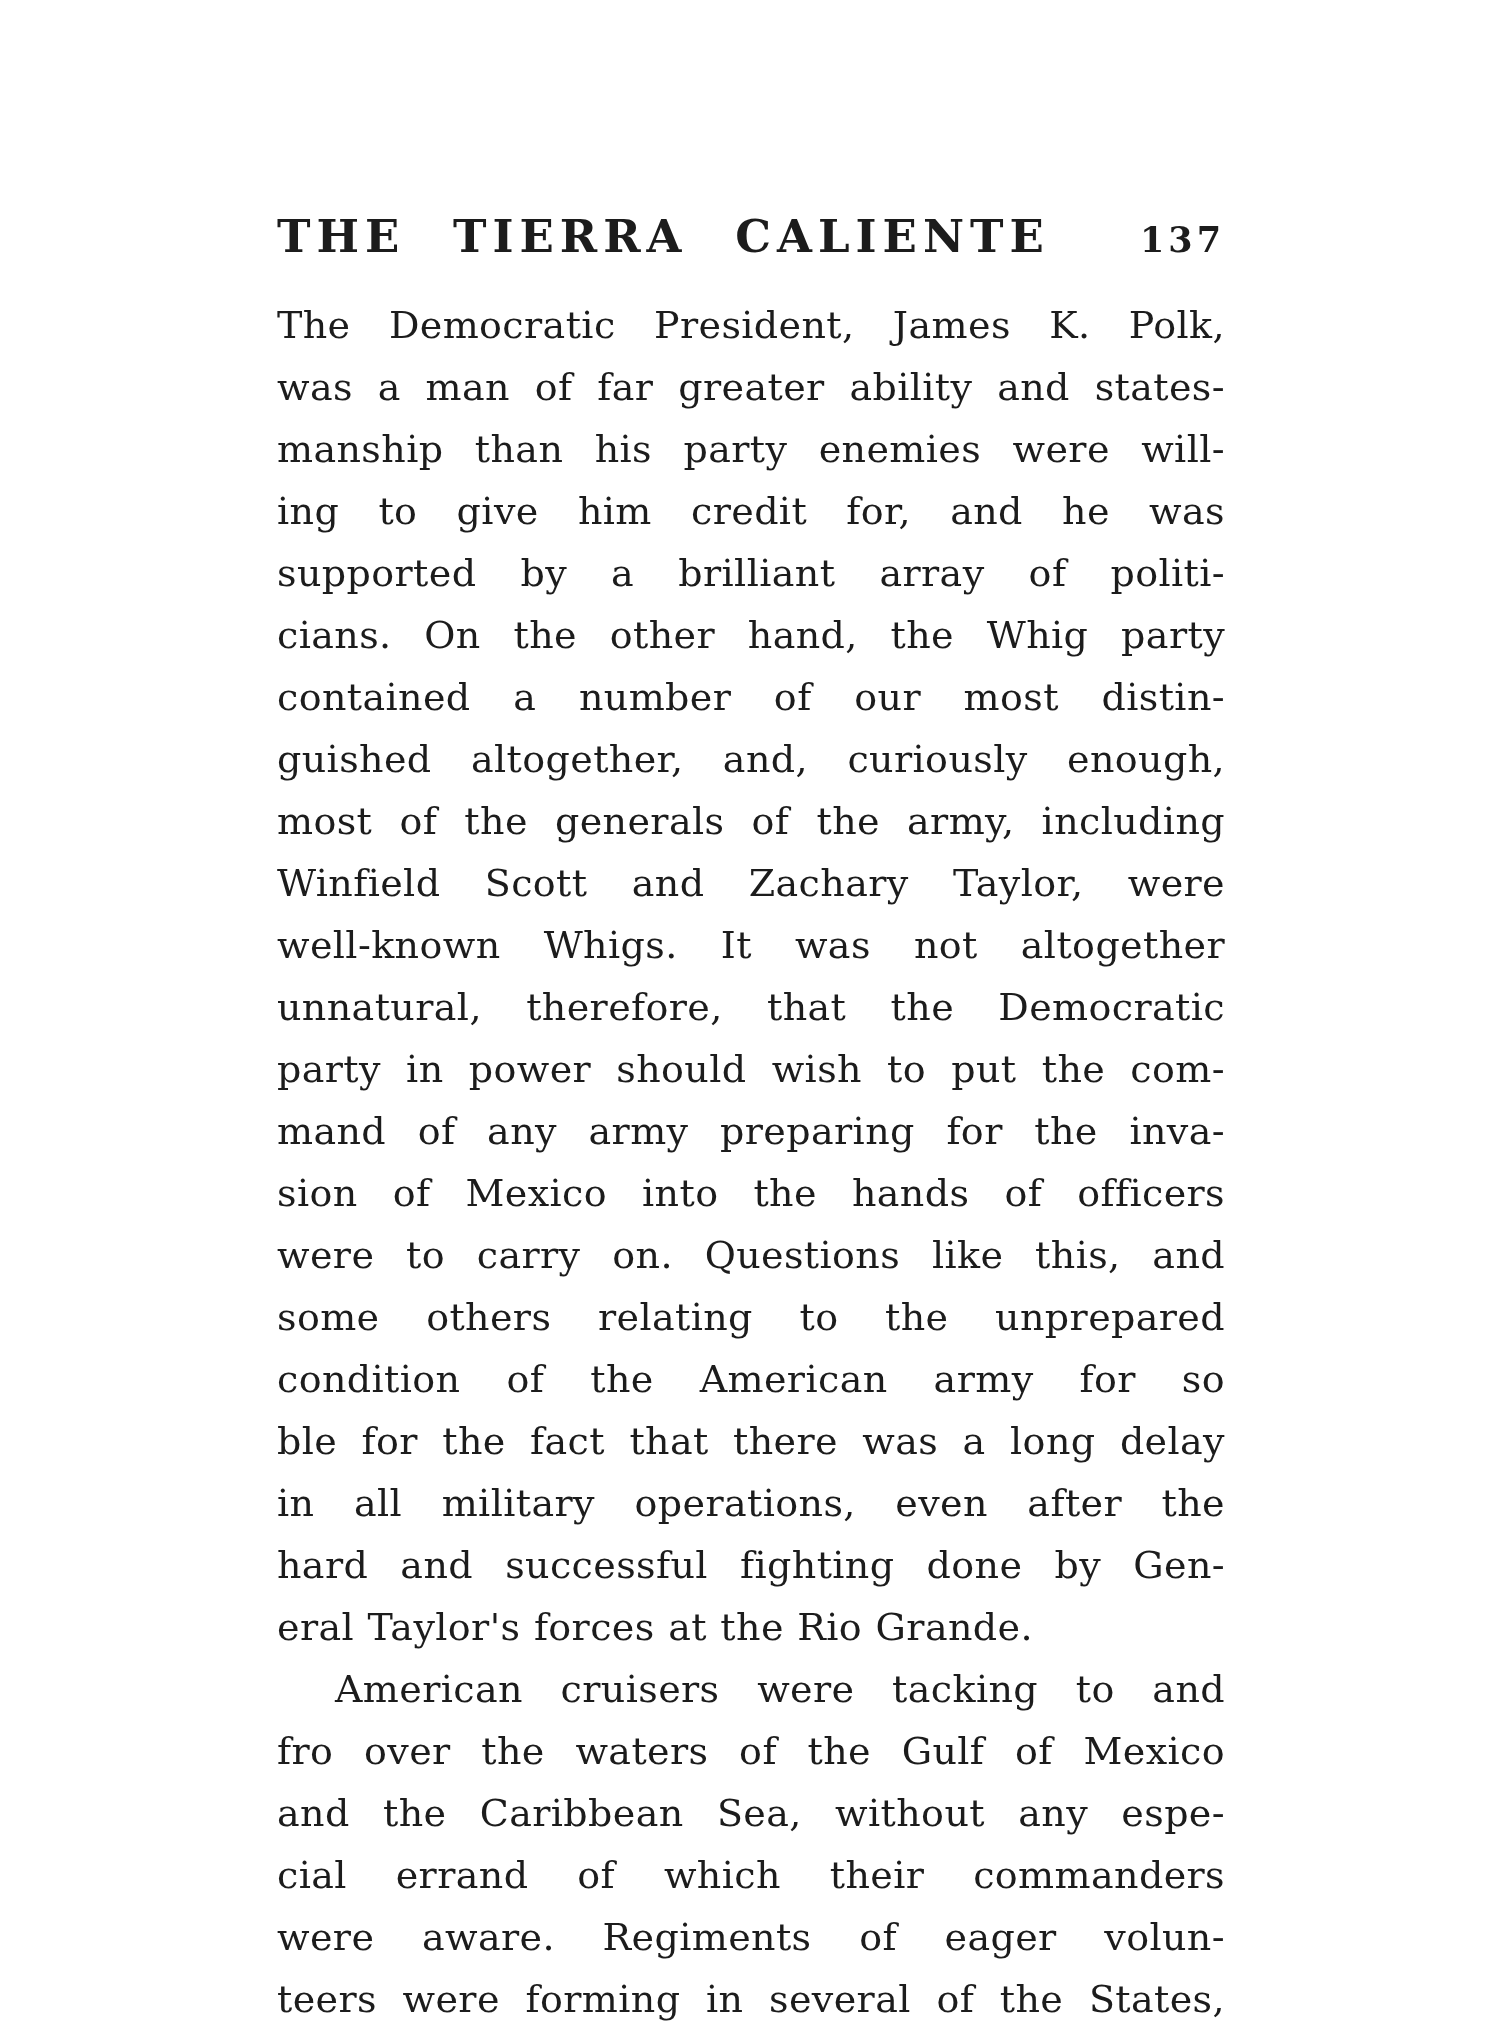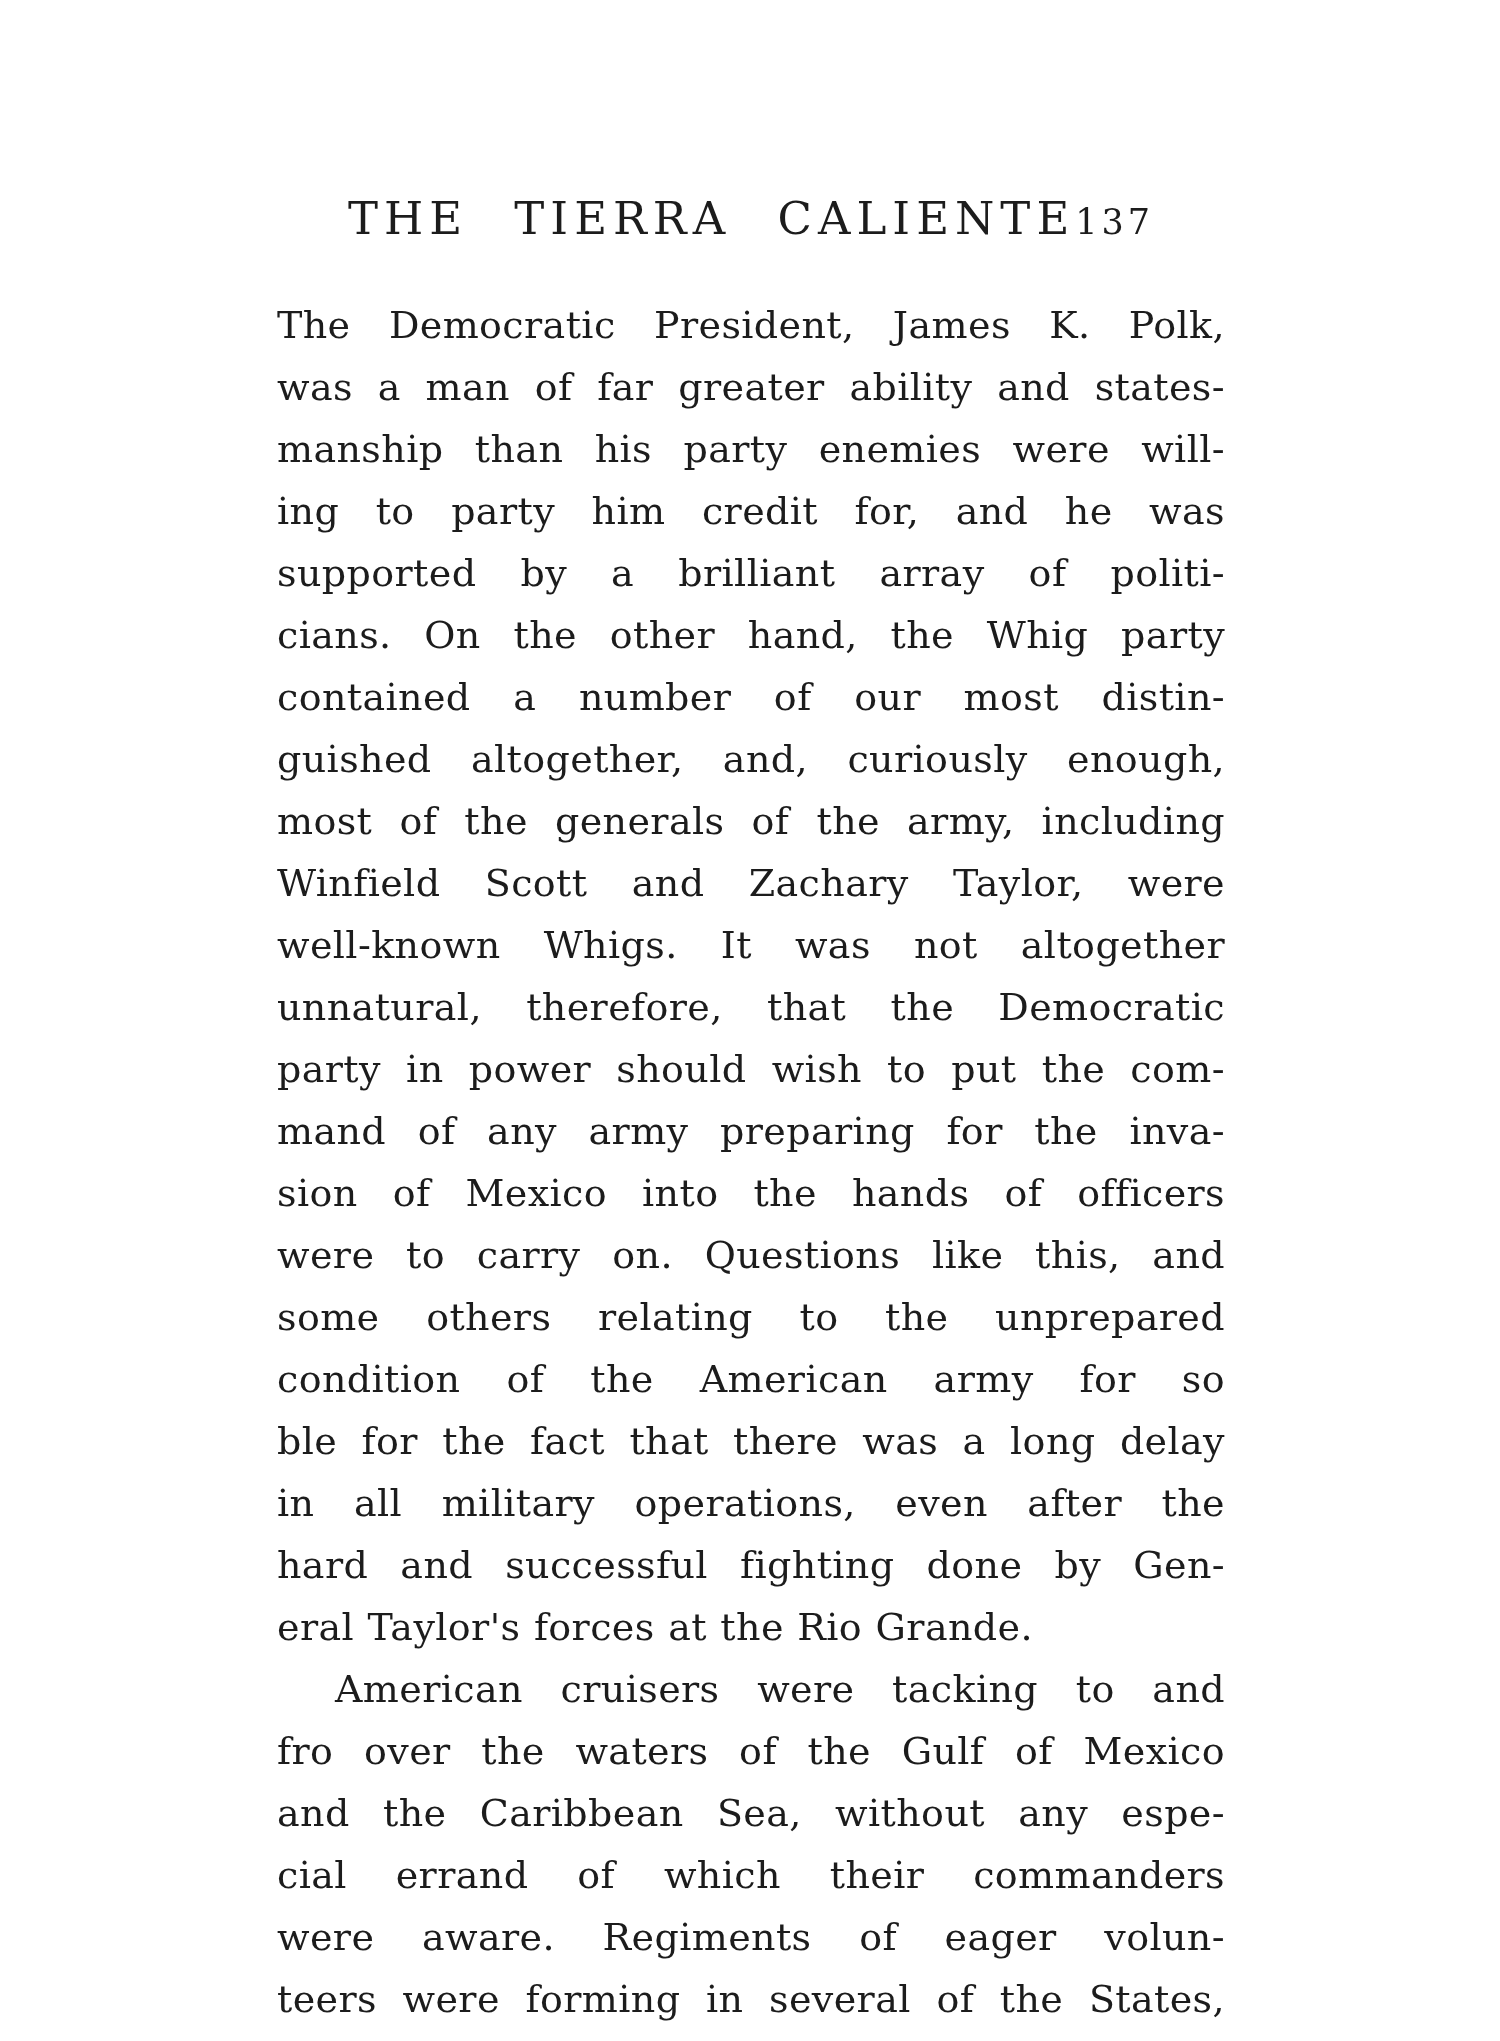--- a/index.html
+++ b/index.html
@@ -15,25 +15,26 @@
     position: relative;
     overflow: hidden;
   }
   .page {
     position: absolute;
     inset: 0;
   }
   .running-head {
     position: absolute;
     left: 277px;
-    top: 192px;
+    top: 210px;
     width: 948px;
     display: flex;
-    justify-content: center;
+    justify-content: space-between;
     align-items: baseline;
+    font-weight: bold;
   }
   .head-title {
     font-size: 45px;
     letter-spacing: 6px;
     word-spacing: 26px;
     white-space: nowrap;
   }
   .head-number {
     font-size: 35px;
     letter-spacing: 4px;
@@ -68,21 +69,21 @@
 
 <div class="page">
   <header class="running-head">
     <span class="head-title">THE TIERRA CALIENTE</span>
     <span class="head-number">137</span>
   </header>
   <main class="text-block" id="text-block">
       <div class="line">The Democratic President, James K. Polk,</div>
       <div class="line">was a man of far greater ability and states-</div>
       <div class="line">manship than his party enemies were will-</div>
-      <div class="line">ing to party him credit for, and he was</div>
+      <div class="line">ing to give him credit for, and he was</div>
       <div class="line">supported by a brilliant array of politi-</div>
       <div class="line">cians. On the other hand, the Whig party</div>
       <div class="line">contained a number of our most distin-</div>
       <div class="line">guished altogether, and, curiously enough,</div>
       <div class="line">most of the generals of the army, including</div>
       <div class="line">Winfield Scott and Zachary Taylor, were</div>
       <div class="line">well-known Whigs. It was not altogether</div>
       <div class="line">unnatural, therefore, that the Democratic</div>
       <div class="line">party in power should wish to put the com-</div>
       <div class="line">mand of any army preparing for the inva-</div>

